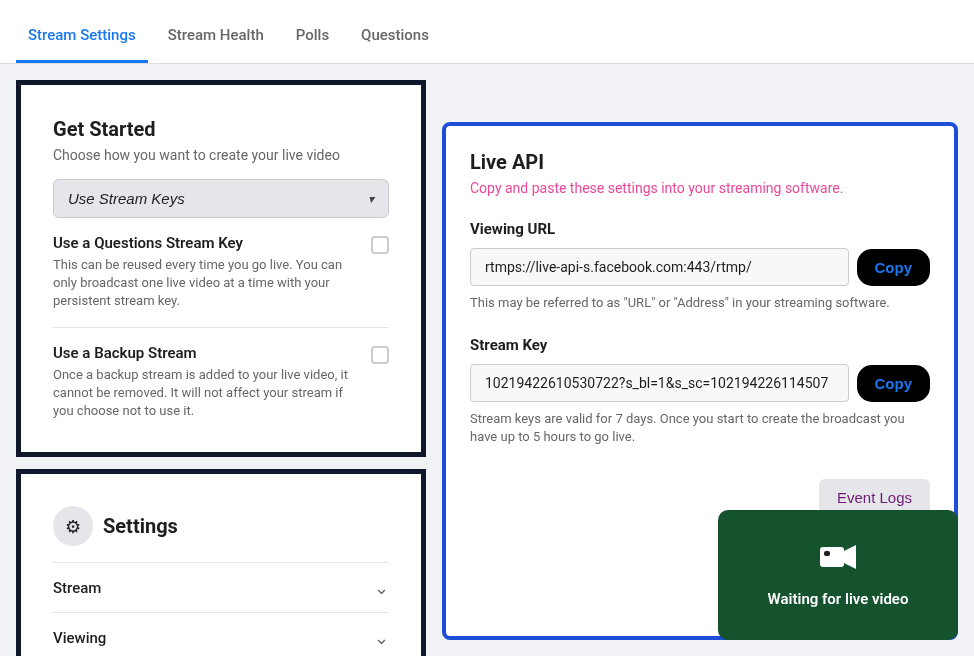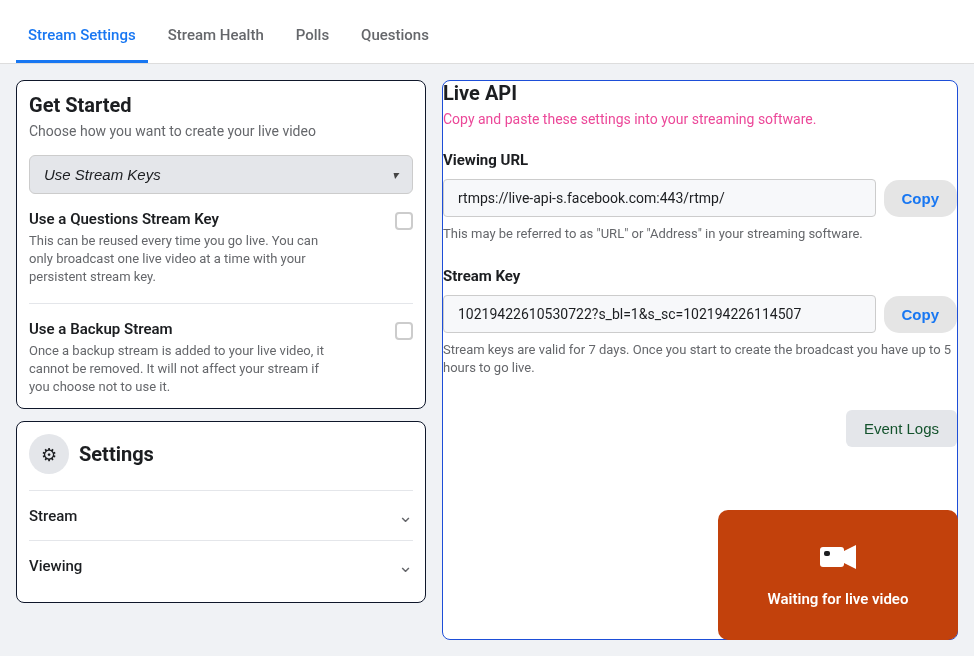--- a/index.html
+++ b/index.html
@@ -49,23 +49,23 @@
     .left-panel {
       width: 410px;
       min-width: 410px;
       display: flex;
       flex-direction: column;
       gap: 12px;
     }
 
     .card {
       background: #fff;
-      border-radius: 8px;
-      border: 1px solid #0f172a;
-      padding: 12px;
+      border-radius: 0;
+      border: 5px solid #0f172a;
+      padding: 32px;
     }
 
     .card-title {
       font-size: 20px;
       font-weight: 700;
       margin-bottom: 6px;
     }
 
     .card-subtitle {
       font-size: 14px;
@@ -167,22 +167,24 @@
       flex: 1;
       margin-left: 16px;
       display: flex;
       flex-direction: column;
       gap: 12px;
     }
 
     .live-api-card {
       background: #fff;
       border-radius: 8px;
-      border: 1px solid #1d4ed8;
+      border: 4px solid #1d4ed8;
+      padding: 24px;
       flex: 1;
+      margin-top: 42px;
     }
 
     .live-api-title {
       font-size: 20px;
       font-weight: 700;
       margin-bottom: 6px;
     }
     .live-api-subtitle {
       font-size: 14px;
       color: #ec4899;
@@ -208,21 +210,21 @@
       border-radius: 4px;
       padding: 10px 14px;
       font-size: 14px;
       color: #1c1e21;
       background: #f7f8fa;
       outline: none;
       font-family: inherit;
     }
 
     .copy-btn {
-      background: #e5e5e5;
+      background: #000000;
       color: #1877f2;
       border: none;
       border-radius: 15px;
       padding: 10px 18px;
       font-size: 15px;
       font-weight: 600;
       cursor: pointer;
       white-space: nowrap;
     }
 
@@ -235,27 +237,27 @@
 
     .event-logs-btn {
       float: right;
       background: #e4e6ea;
       border: none;
       border-radius: 6px;
       padding: 10px 18px;
       font-size: 15px;
       font-weight: 500;
       cursor: pointer;
-      color: #14532d;
+      color: #701a75;
       margin-top: 8px;
     }
 
     
     .waiting-overlay {
-      background: #c2410c;
+      background: #14532d;
       border-radius: 10px;
       color: #fff;
       padding: 20px 30px;
       display: flex;
       flex-direction: column;
       align-items: center;
       justify-content: center;
       gap: 12px;
       position: absolute;
       bottom: 16px;

